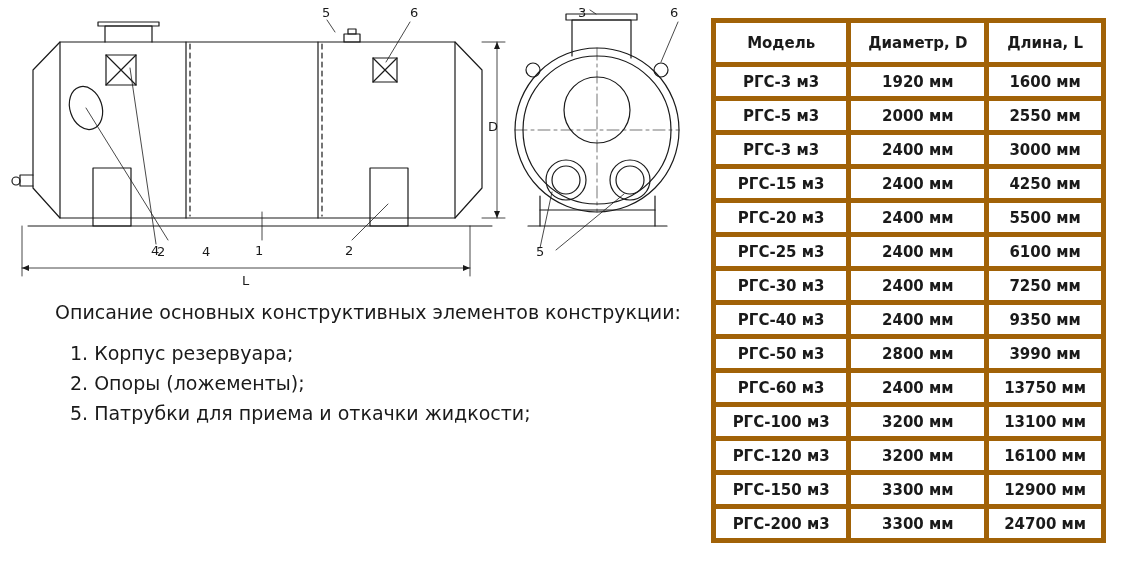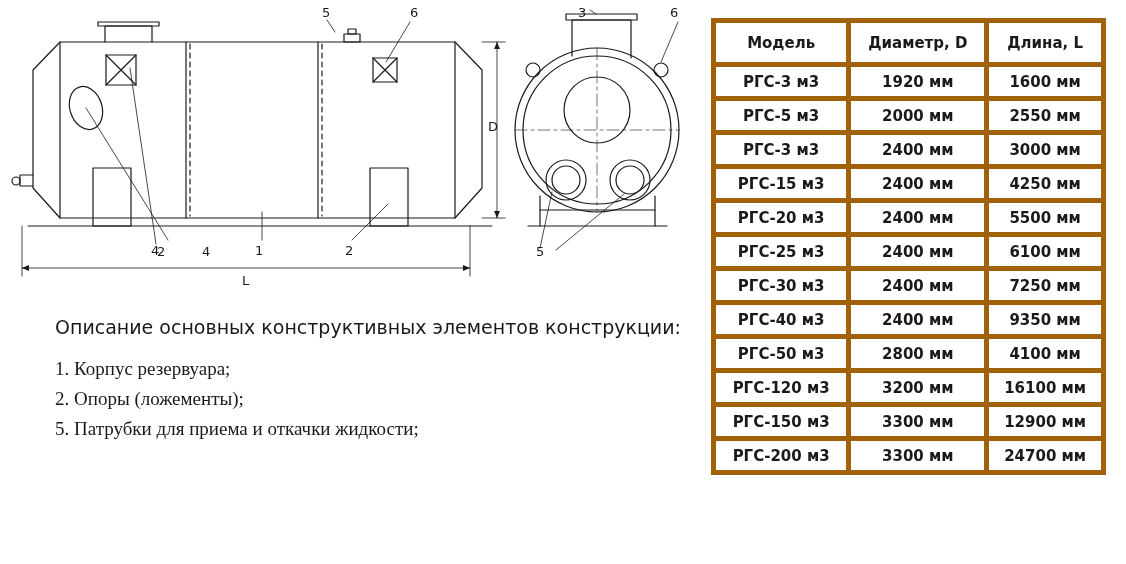--- a/index.html
+++ b/index.html
@@ -15,22 +15,22 @@
 
   
   .drawing{position:absolute;left:0;top:0;width:700px;height:300px;}
   .drawing svg{display:block;}
 
   
   .desc{
     position:absolute;left:55px;top:303px;width:640px;
     font-size:19px;line-height:1.0;
   }
-  .desc-title{font-size:19px;margin:15px 0 22px 0;}
-  .desc ol{list-style:none;margin:0;padding:0;font-family:Liberation Serif, serif;}
+  .desc-title{font-size:19px;margin:0 0 22px 0;}
+  .desc ol{list-style:none;margin:15px;padding:0;}
   .desc li{font-size:19px;margin-bottom:11px;white-space:nowrap;}
 
   
   .table-wrap{position:absolute;left:711px;top:18px;width:400px;}
   table.spec{
     border-collapse:collapse;
     width:395px;
     font-size:15px;
   }
   table.spec th,table.spec td{
@@ -206,21 +206,31 @@
           <td>7250 мм</td>
         </tr>
         <tr>
           <td class="model">РГС-40 м3</td>
           <td>2400 мм</td>
           <td>9350 мм</td>
         </tr>
         <tr>
           <td class="model">РГС-50 м3</td>
           <td>2800 мм</td>
-          <td>4100 мм</td>
+          <td>3990 мм</td>
+        </tr>
+        <tr>
+          <td class="model">РГС-60 м3</td>
+          <td>2400 мм</td>
+          <td>13750 мм</td>
+        </tr>
+        <tr>
+          <td class="model">РГС-100 м3</td>
+          <td>3200 мм</td>
+          <td>13100 мм</td>
         </tr>
         <tr>
           <td class="model">РГС-120 м3</td>
           <td>3200 мм</td>
           <td>16100 мм</td>
         </tr>
         <tr>
           <td class="model">РГС-150 м3</td>
           <td>3300 мм</td>
           <td>12900 мм</td>

